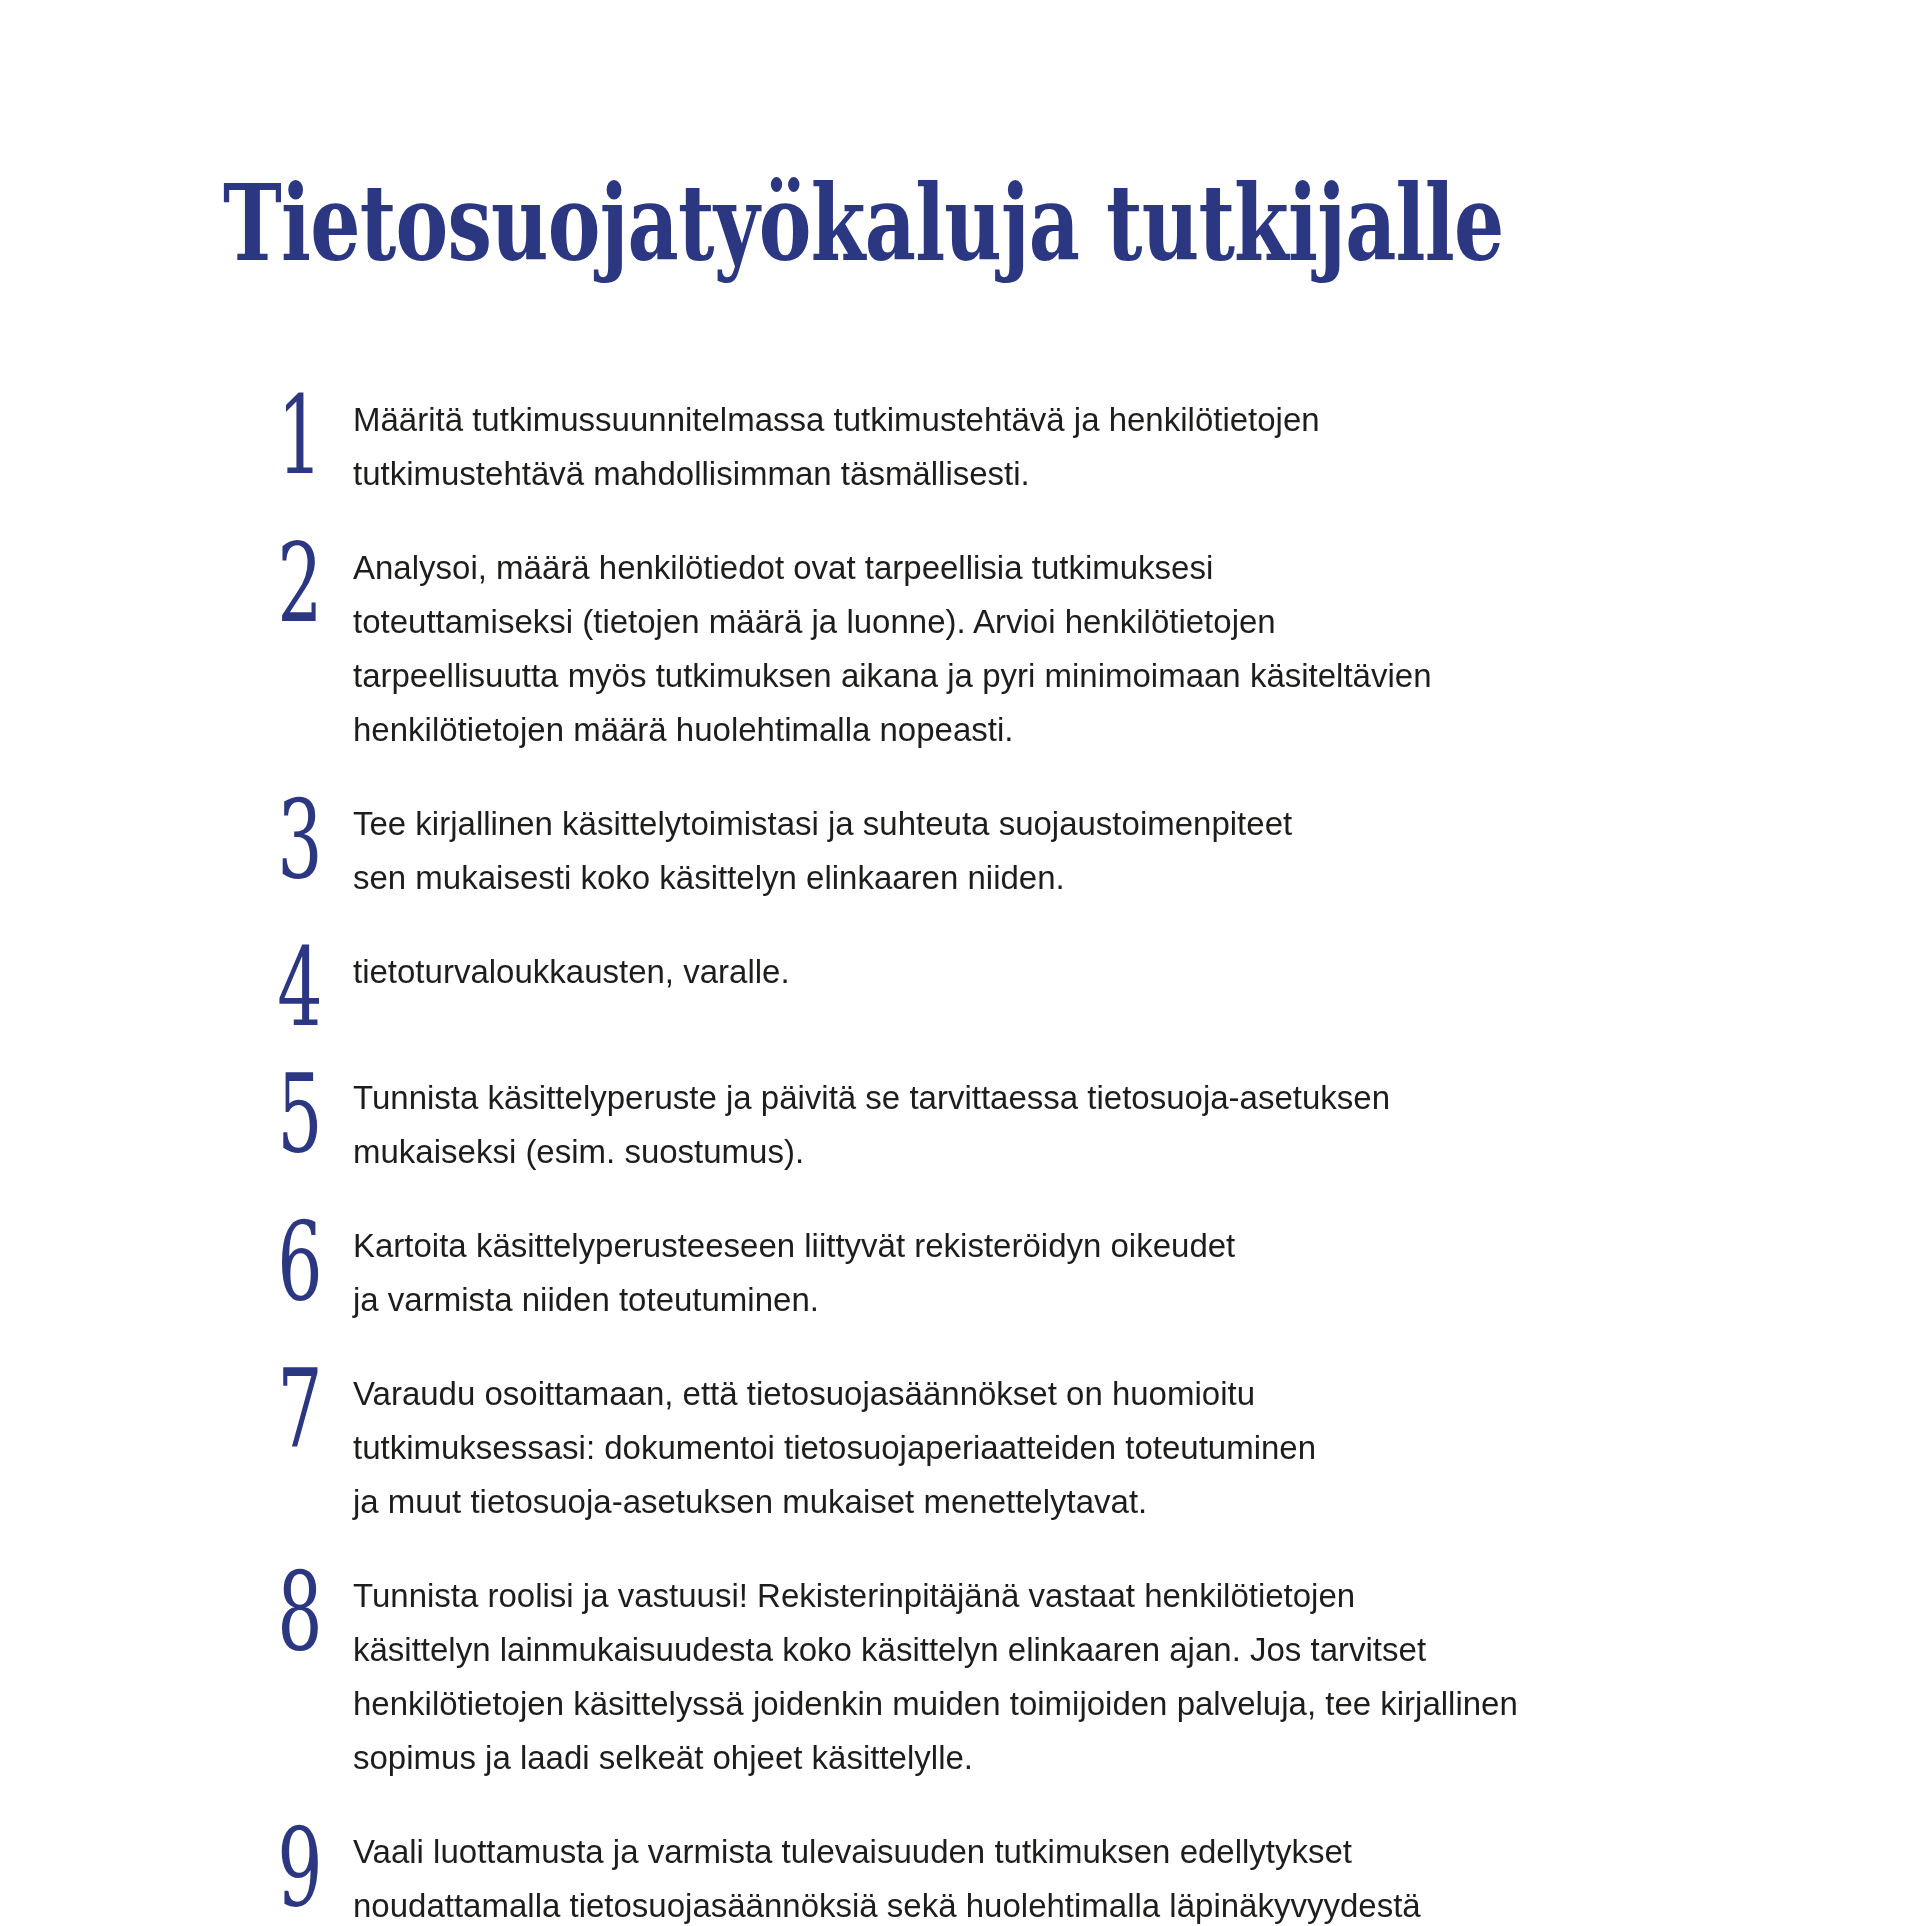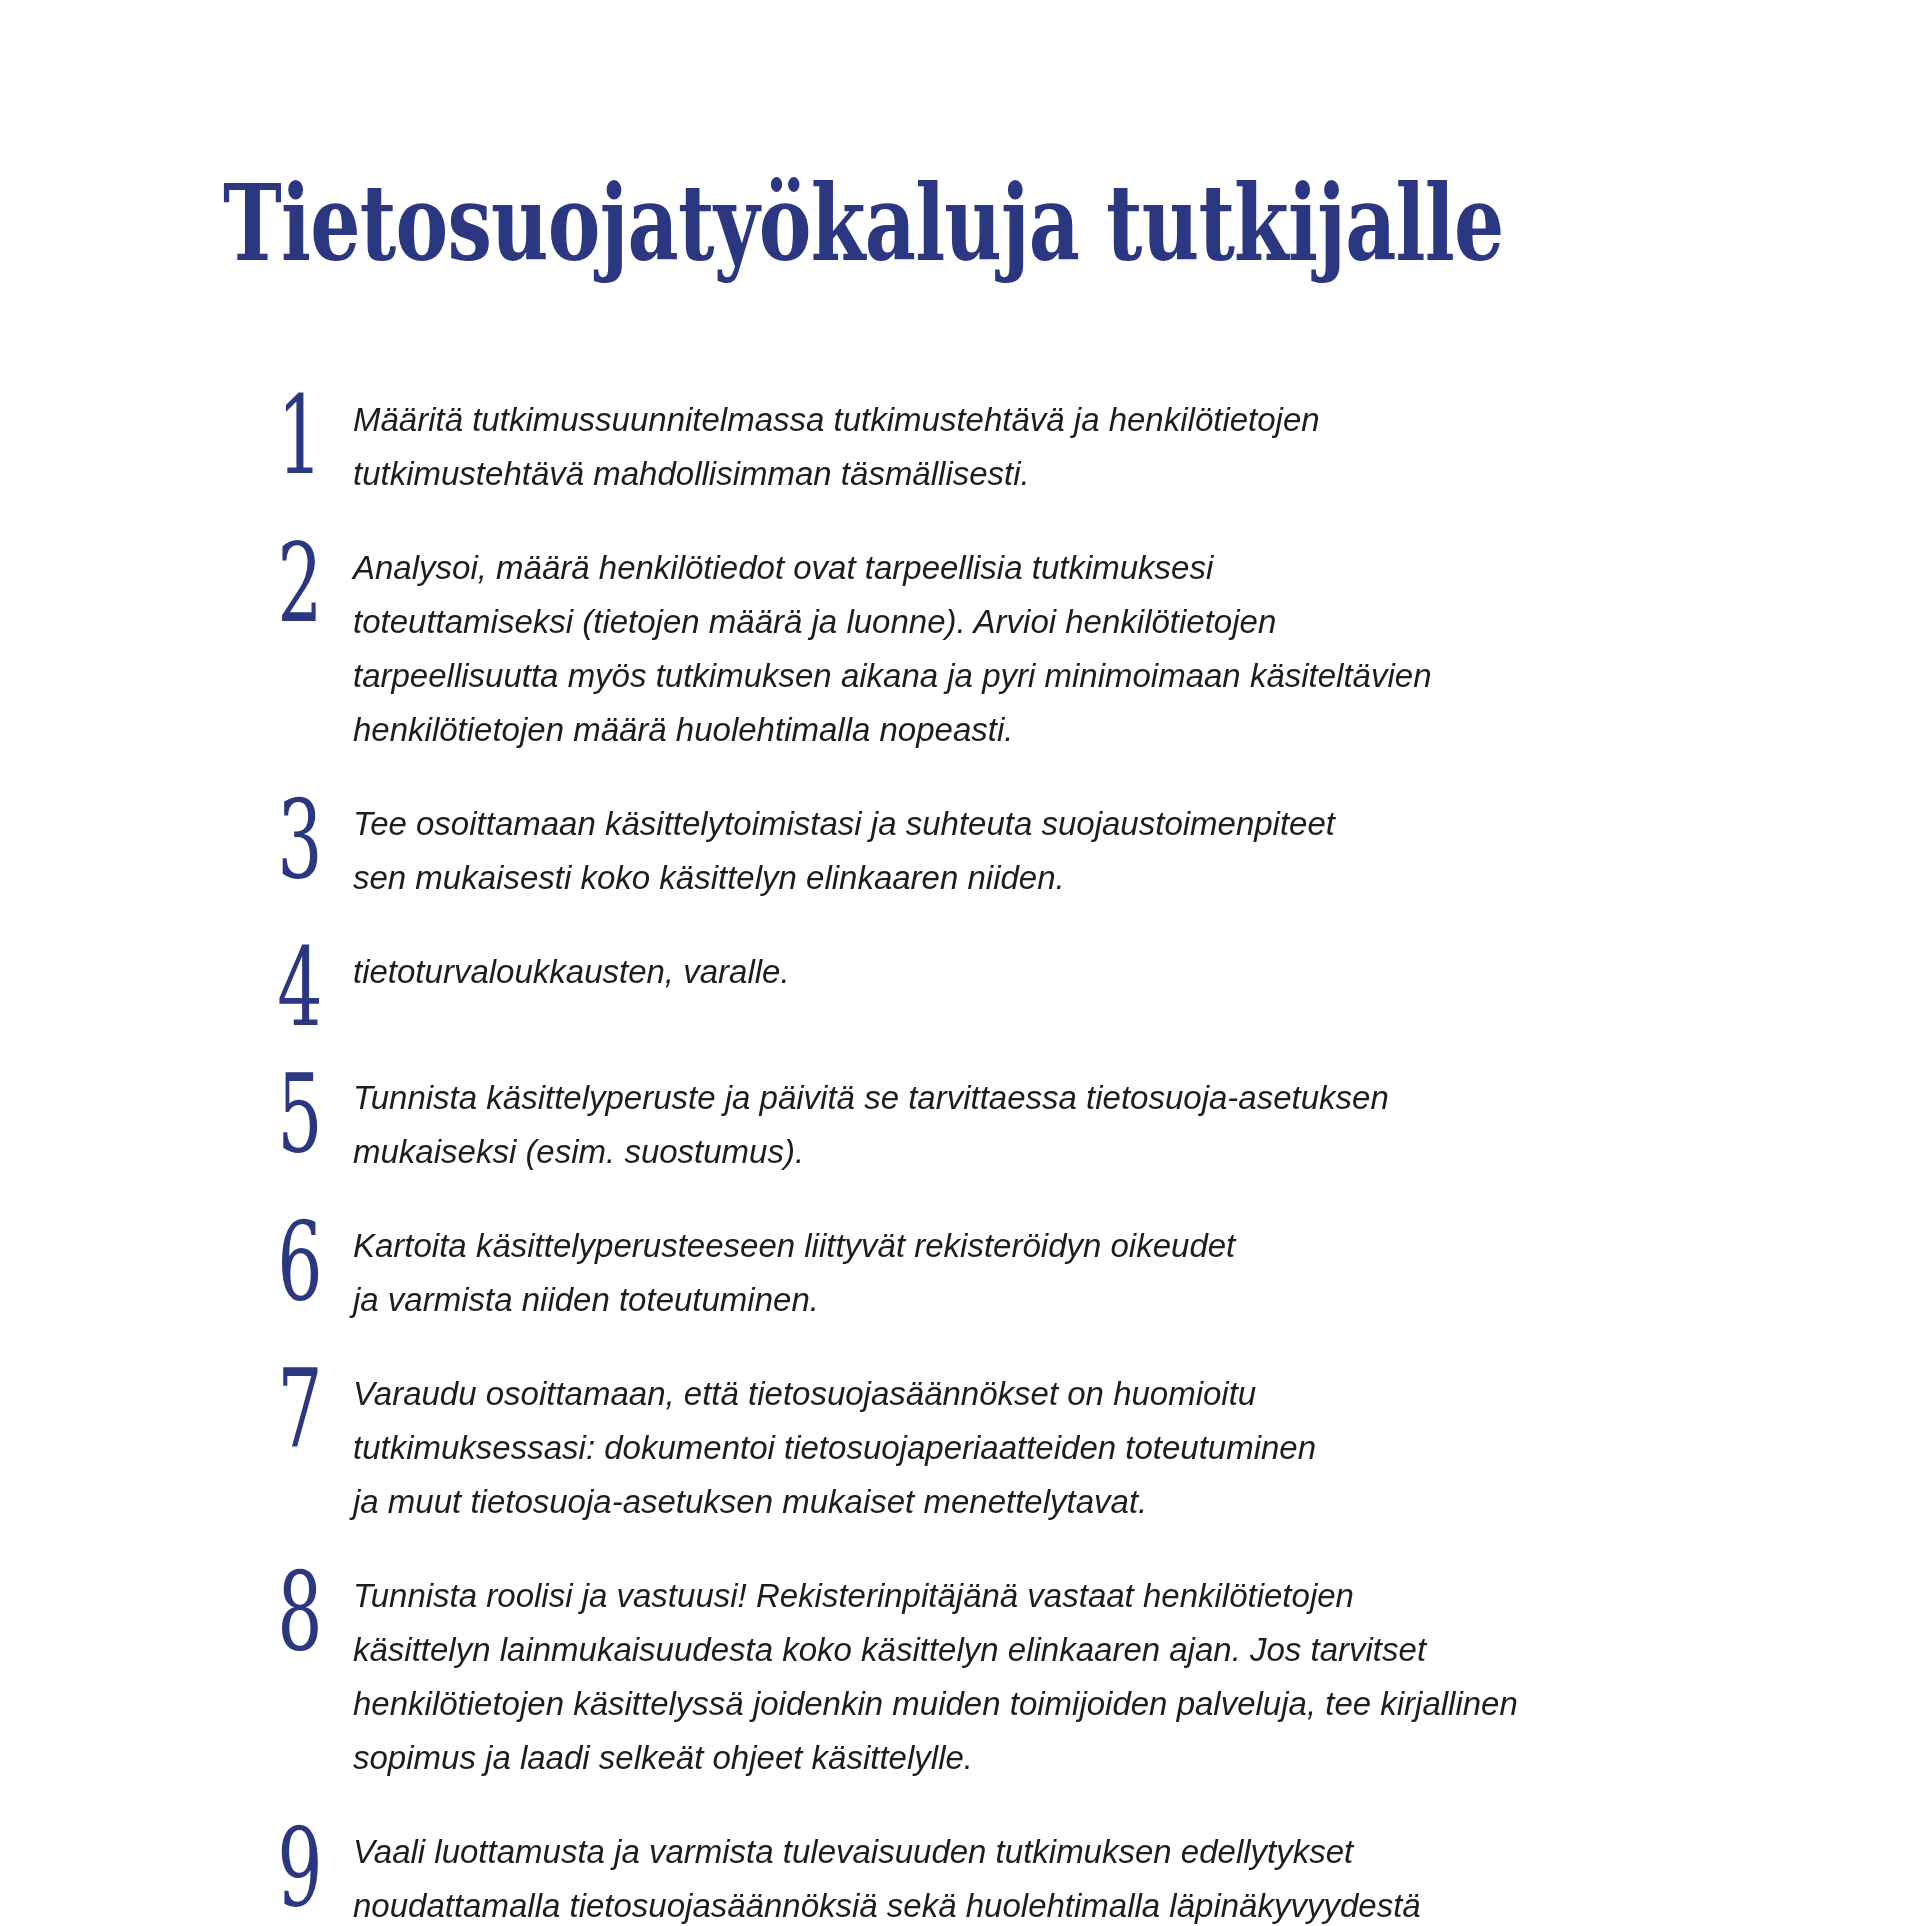--- a/index.html
+++ b/index.html
@@ -50,21 +50,21 @@
     display: inline-block;
     transform: scaleX(0.66);
     transform-origin: right top;
   }
   .text {
     margin-left: 30px;
     font-size: 33px;
     line-height: 54px;
     color: #1d1d1b;
   }
-  .line { white-space: nowrap; font-style: italic; }
+  .line { white-space: nowrap; }
 </style>
 </head>
 <body>
 
 <div class="page">
 
   <h1 class="title">Tietosuojatyökaluja tutkijalle</h1>
 
   <ol class="list" id="tips-list">
       <li class="item">
@@ -79,21 +79,21 @@
         <div class="text">
           <div class="line">Analysoi, määrä henkilötiedot ovat tarpeellisia tutkimuksesi</div>
           <div class="line">toteuttamiseksi (tietojen määrä ja luonne). Arvioi henkilötietojen</div>
           <div class="line">tarpeellisuutta myös tutkimuksen aikana ja pyri minimoimaan käsiteltävien</div>
           <div class="line">henkilötietojen määrä huolehtimalla nopeasti.</div>
         </div>
       </li>
       <li class="item">
         <div class="num"><span>3</span></div>
         <div class="text">
-          <div class="line">Tee osoittamaan käsittelytoimistasi ja suhteuta suojaustoimenpiteet</div>
+          <div class="line">Tee kirjallinen käsittelytoimistasi ja suhteuta suojaustoimenpiteet</div>
           <div class="line">sen mukaisesti koko käsittelyn elinkaaren niiden.</div>
         </div>
       </li>
       <li class="item">
         <div class="num"><span>4</span></div>
         <div class="text">
           <div class="line">tietoturvaloukkausten, varalle.</div>
         </div>
       </li>
       <li class="item">

